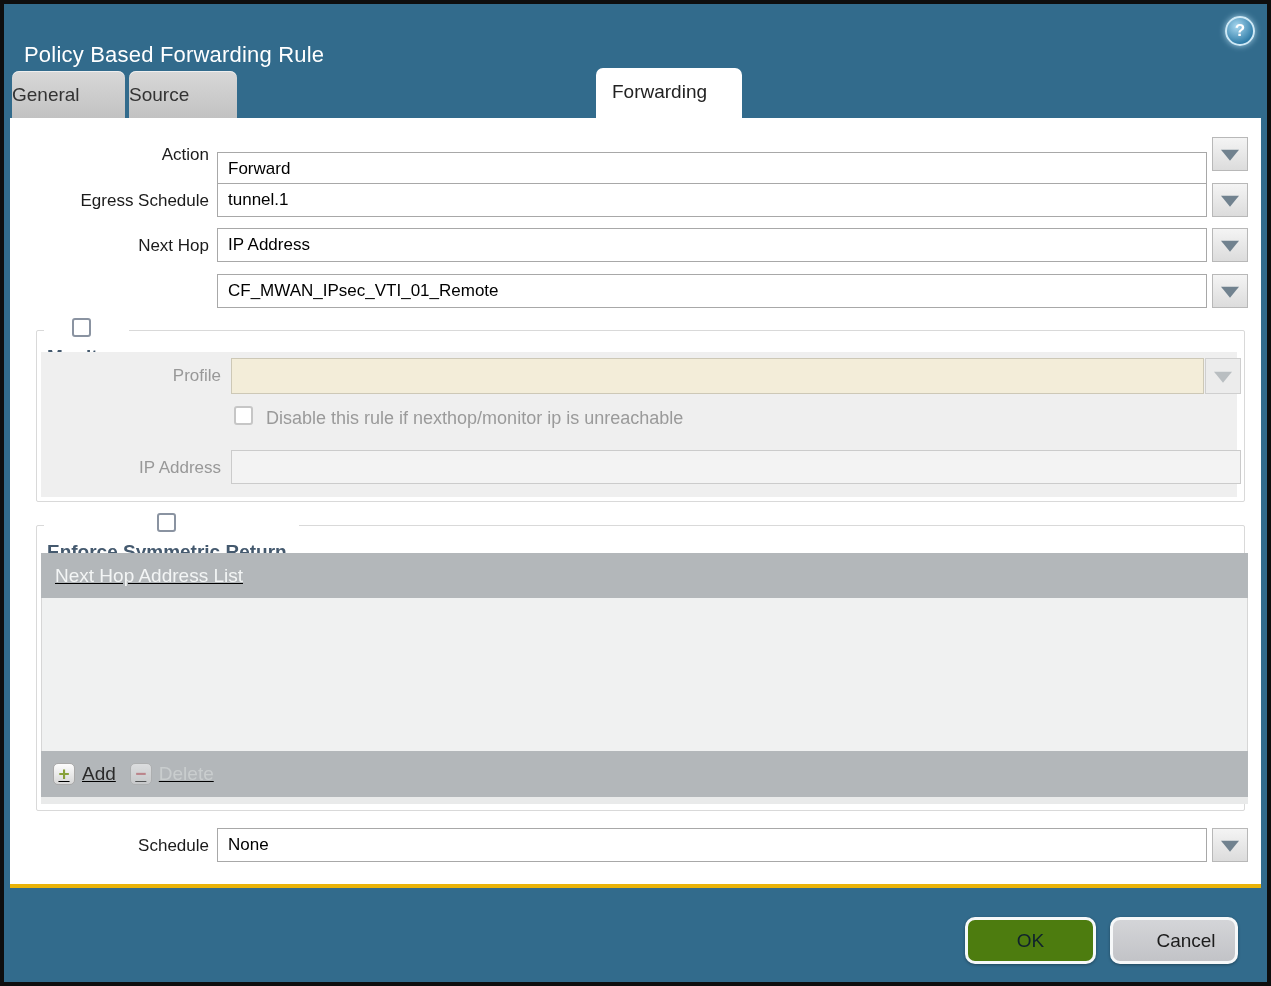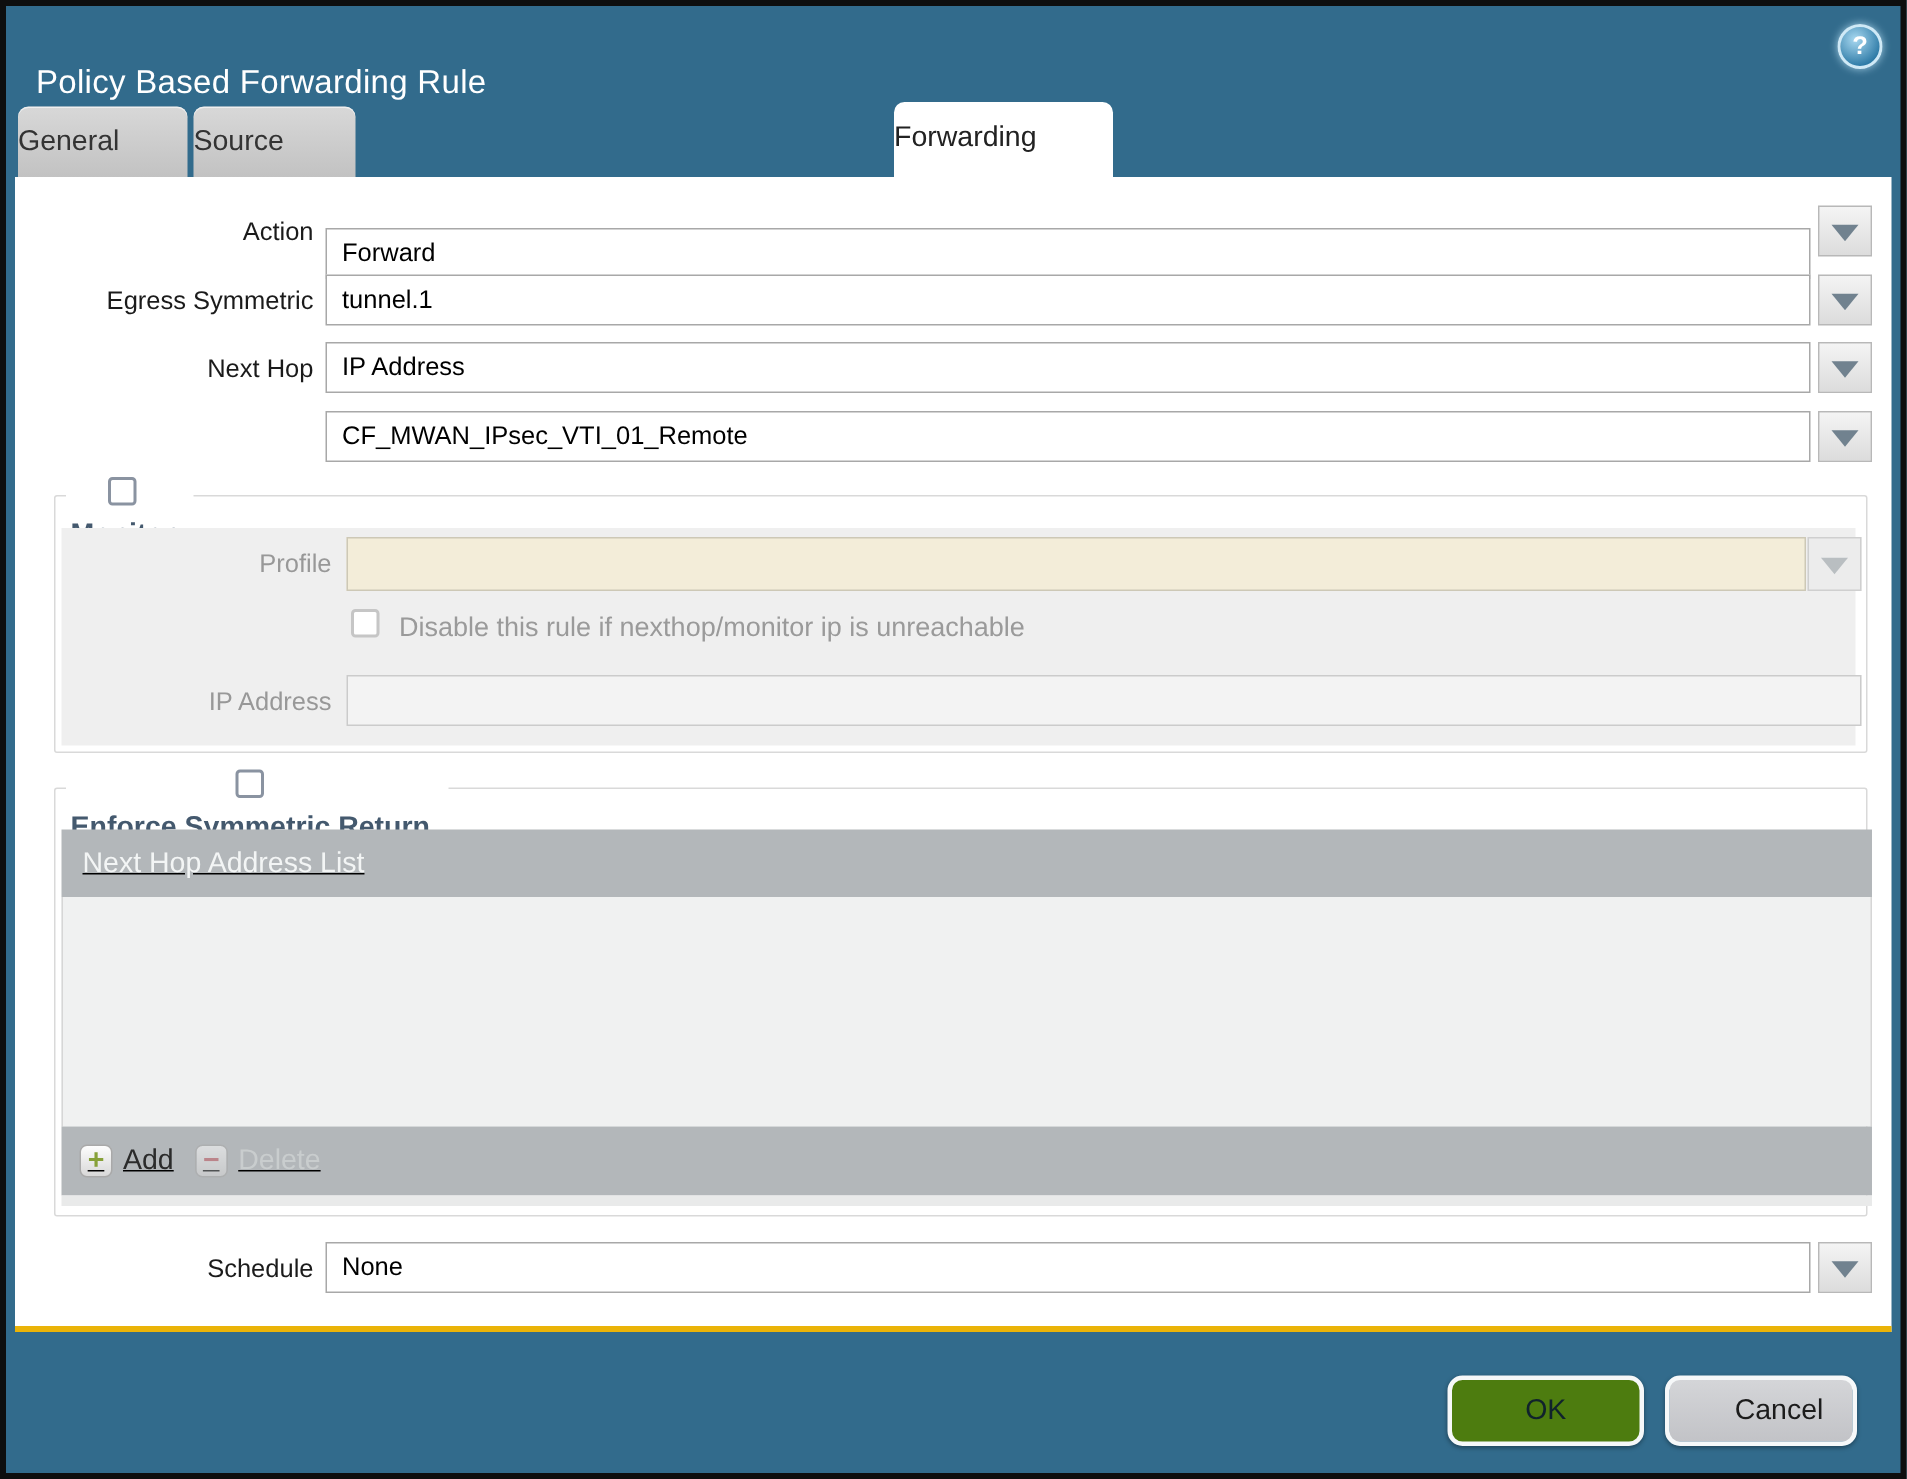--- a/index.html
+++ b/index.html
@@ -18,21 +18,21 @@
           border:2px solid #cfe9f6; box-shadow:0 0 6px rgba(190,230,250,.8);
           color:#ffffff; font-weight:bold; font-size:17px; text-align:center; line-height:26px;
           cursor:pointer; }
 
   
   .tabstrip { position:absolute; left:0; top:64px; width:1263px; height:50px; }
   .tab { position:absolute; top:3px; height:47px; border-radius:7px 7px 0 0;
          background:linear-gradient(#d8d8d8,#c2c2c2); color:#333;
          font-size:19px; text-align:left; line-height:47px; cursor:pointer;
          box-shadow:inset 0 1px 0 rgba(255,255,255,.6); }
-  .tab.active { background:#ffffff; color:#222; top:0; height:50px; box-shadow:none; }
+  .tab.active { background:#ffffff; color:#222; top:0; height:50px; box-shadow:none;padding-left:16px; }
 
   
   .content { position:absolute; left:6px; top:114px; width:1251px; height:770px;
              background:#ffffff; border-bottom:4px solid #eab308; }
 
   .flabel { position:absolute; font-size:17px; color:#1b1b1b; text-align:right; width:199px; }
   .finput { position:absolute; height:34px; border:1px solid #a8a8a8; background:#fff;
             font-size:17px; color:#000; padding:0 10px; line-height:32px;
             font-family:"Liberation Sans", sans-serif; }
   .ddbtn { position:absolute; width:36px; height:34px;
@@ -96,21 +96,21 @@
     <div class="tab" style="left:125px; width:108px;">Source</div>
     <div class="tab active" style="left:592px; width:146px;">Forwarding</div>
   </div>
 
   <div class="content">
 
     <div class="flabel" style="left:0; top:27px;">Action</div>
     <div class="finput" style="left:207px; top:34px; width:990px;">Forward</div>
     <div class="ddbtn" style="left:1202px; top:19px;"></div>
 
-    <div class="flabel" style="left:0; top:73px;">Egress Symmetric</div>
+    <div class="flabel" style="left:0; top:73px;">Egress Schedule</div>
     <div class="finput" style="left:207px; top:65px; width:990px;">tunnel.1</div>
     <div class="ddbtn" style="left:1202px; top:65px;"></div>
 
     <div class="flabel" style="left:0; top:118px;">Next Hop</div>
     <div class="finput" style="left:207px; top:110px; width:990px;">IP Address</div>
     <div class="ddbtn" style="left:1202px; top:110px;"></div>
 
     <div class="finput" style="left:207px; top:156px; width:990px;">CF_MWAN_IPsec_VTI_01_Remote</div>
     <div class="ddbtn" style="left:1202px; top:156px;"></div>
 

